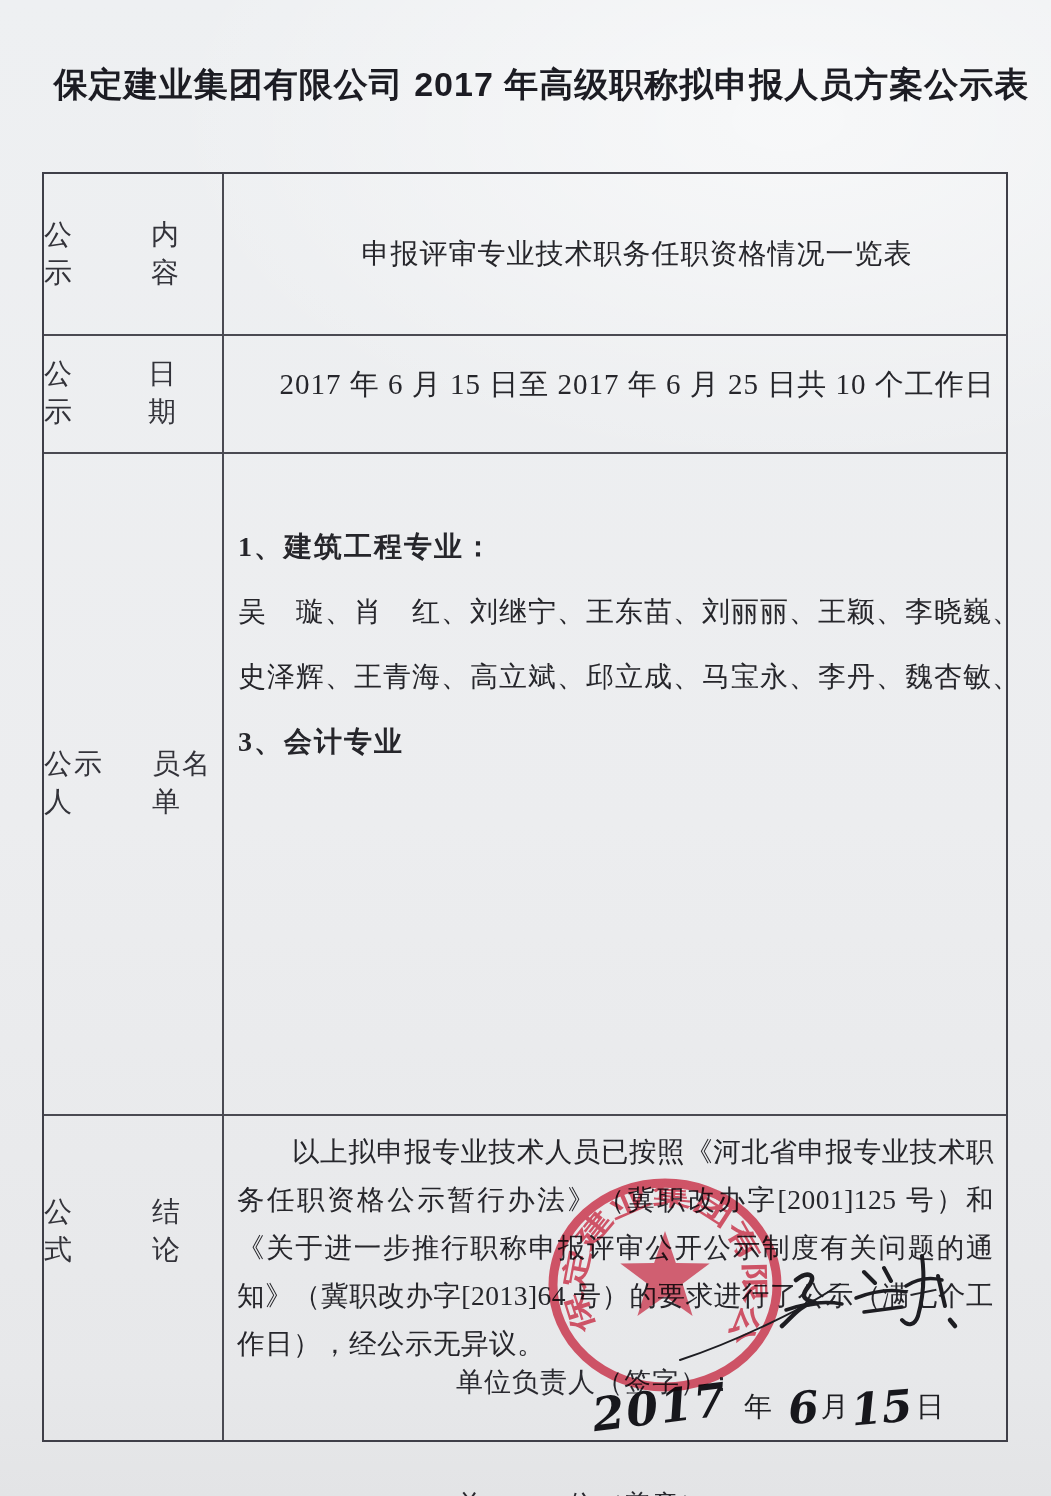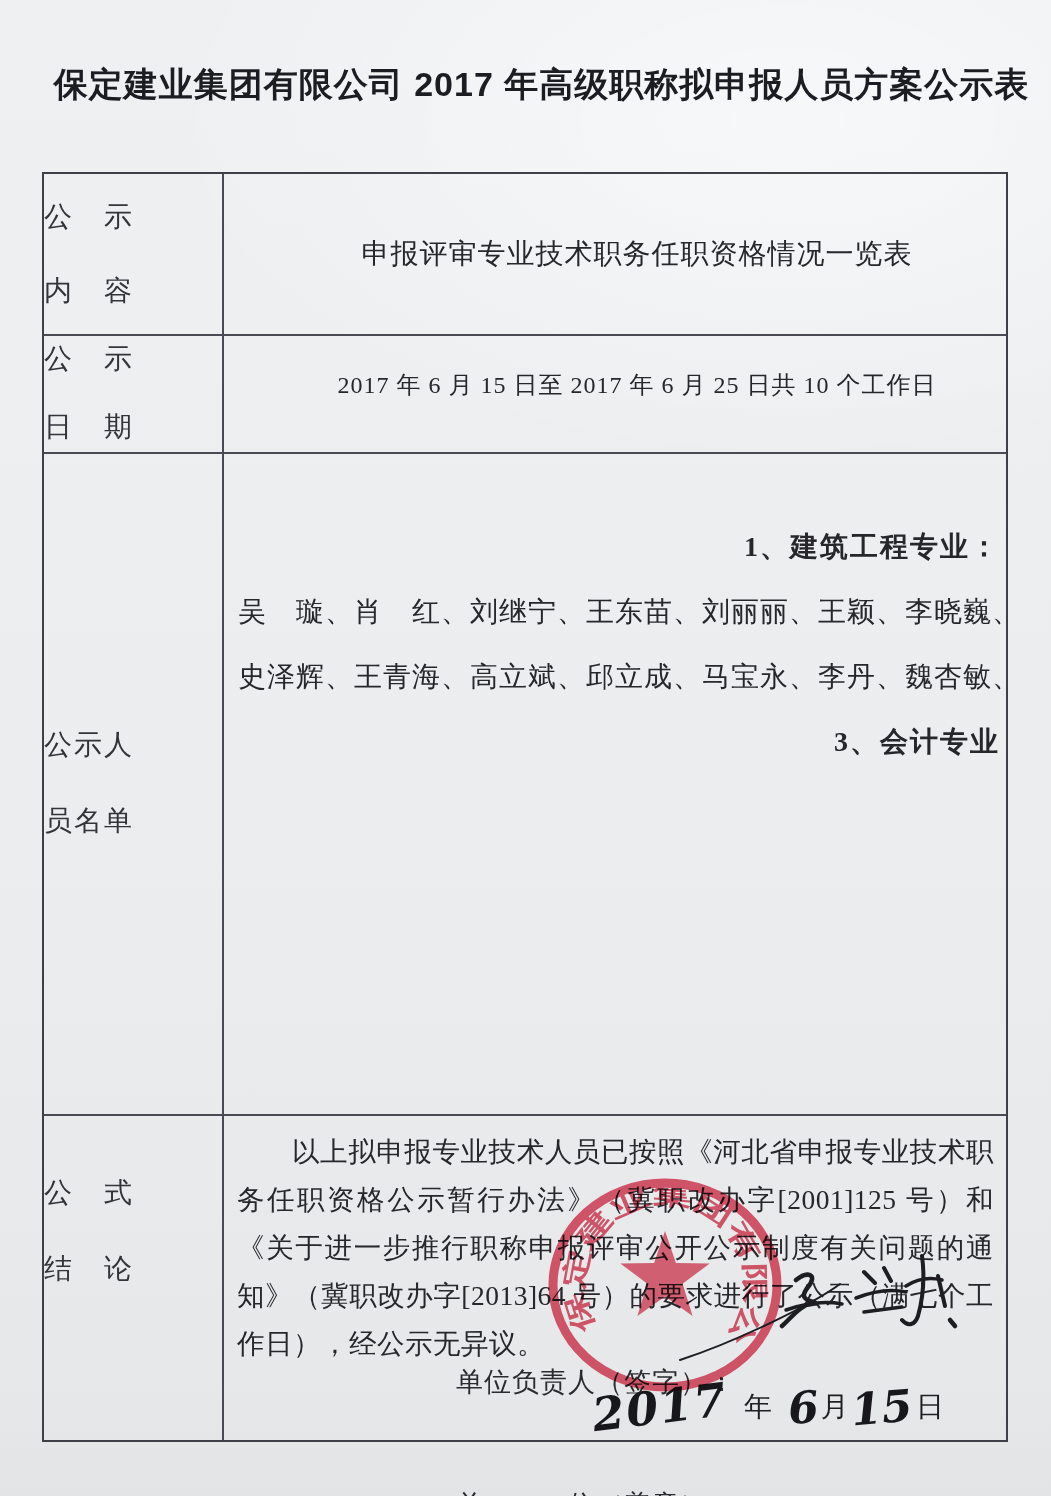--- a/index.html
+++ b/index.html
@@ -23,32 +23,32 @@
     font-weight:bold;font-size:34px;letter-spacing:1px;color:#1c1c23;
   }
   .tbl{
     position:absolute;left:42px;top:172px;width:966px;height:1270px;
     border:2px solid #3f3f48;box-sizing:border-box;
   }
   .vline{position:absolute;left:178px;top:0;width:0;height:100%;border-left:2px solid #4a4a52;}
   .hline{position:absolute;left:0;width:100%;height:0;border-top:2px solid #4a4a52;}
   .hcell{
     position:absolute;left:0;width:178px;box-sizing:border-box;
-    display:flex;flex-direction:column;justify-content:center;
+    display:flex;flex-direction:row;justify-content:center;align-items:center;
     gap:38px;font-size:28px;color:#33333a;
   }
   .hcell span{display:block;letter-spacing:2px;}
   .ccell{
     position:absolute;left:180px;width:786px;box-sizing:border-box;
   }
   .center-text{
     display:flex;align-items:center;justify-content:center;
     font-size:28px;letter-spacing:1px;color:#26262b;padding-left:40px;
   }
-  .roster{padding:62px 10px 0 14px;font-size:28px;text-align:right;}
+  .roster{padding:62px 10px 0 14px;font-size:28px;}
   .roster .line{height:65px;line-height:65px;white-space:nowrap;letter-spacing:1px;}
   .roster .line.bold{font-weight:bold;letter-spacing:2px;}
   .concl{
     padding:14px 16px 0 13px;font-size:27.5px;line-height:48px;
     text-indent:2em;letter-spacing:.5px;text-align:justify;color:#26262b;
   }
   .signblock{
     position:absolute;left:456px;top:1280px;
     font-size:27px;line-height:41px;letter-spacing:1px;white-space:pre;color:#2a2a30;
   }
@@ -84,21 +84,21 @@
       <span>内　容</span>
     </div>
     <div class="ccell center-text" style="top:0;height:160px">
       <span>申报评审专业技术职务任职资格情况一览表</span>
     </div>
 
     <div class="hcell" style="top:160px;height:118px;gap:30px">
       <span>公　示</span>
       <span>日　期</span>
     </div>
-    <div class="ccell center-text" style="top:160px;height:102px;font-size:24px">
+    <div class="ccell center-text" style="top:160px;height:102px;font-size:29px">
       <span>2017 年 6 月 15 日至 2017 年 6 月 25 日共 10 个工作日</span>
     </div>
 
     <div class="hcell" style="top:278px;height:662px;">
       <span>公示人</span>
       <span>员名单</span>
     </div>
     <div class="ccell roster" style="top:278px;height:662px">
       <div class="line bold">1、建筑工程专业：</div>
       <div class="line">吴　璇、肖　红、刘继宁、王东苗、刘丽丽、王颖、李晓巍、</div>

